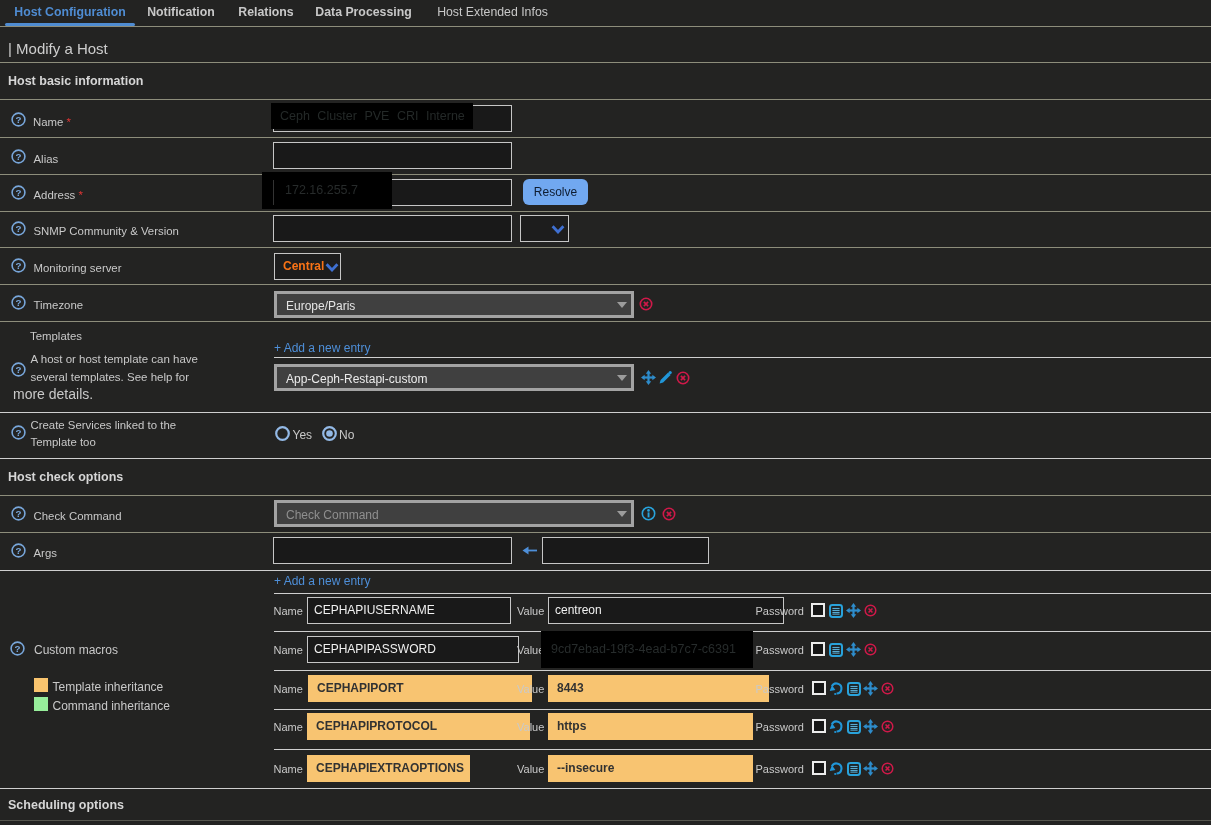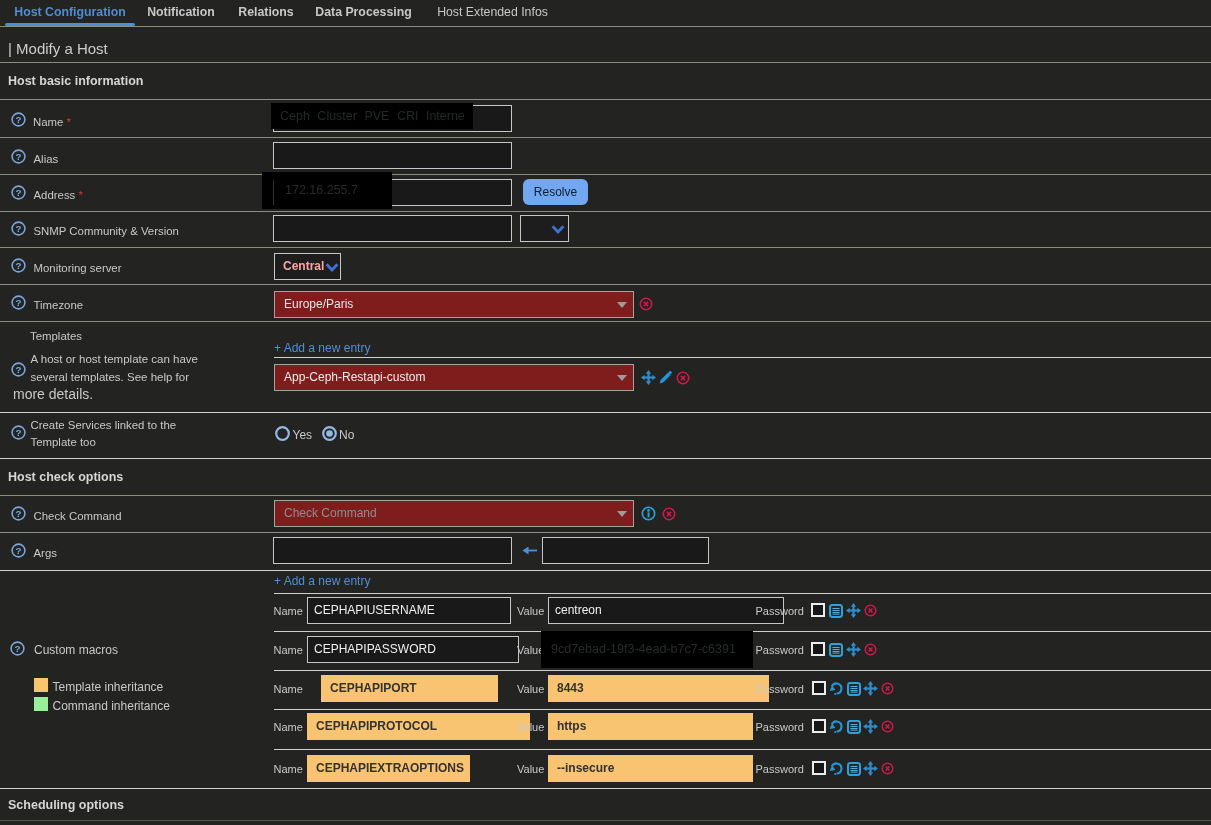--- a/index.html
+++ b/index.html
@@ -1,18 +1,18 @@
 <!DOCTYPE html>
 <html><head><meta charset="utf-8"><style>
 html,body{margin:0;padding:0}
 body{width:1211px;height:825px;background:#232322;font-family:"Liberation Sans",sans-serif;position:relative;overflow:hidden}
 .ab{position:absolute}
 .lb{color:#c9c9c9;transform:translateY(-50%);white-space:nowrap}
 .inp{position:absolute;box-sizing:border-box;height:27px;background:#191919;border:1px solid #c6c6c6;color:#f0f0f0;font-size:12px;line-height:25px;padding:0 6px;white-space:nowrap;overflow:hidden}
-.sel{position:absolute;box-sizing:border-box;height:27px;background:#7f1d1d;border:1px solid #a3a3a3;color:#e4e4e4;font-size:12px;line-height:25px;padding:0 9px;white-space:nowrap}
+.sel{position:absolute;box-sizing:border-box;height:27px;background:#404040;border:3px solid #a3a3a3;color:#e4e4e4;font-size:12px;line-height:25px;padding:0 9px;white-space:nowrap}
 .oinp{position:absolute;box-sizing:border-box;height:27px;background:#f8c471;border:1px solid #f8c471;color:#323232;font-size:12px;font-weight:bold;line-height:25px;padding:0 8px;white-space:nowrap}
 .hdr{position:absolute;left:8px;font-size:12.5px;font-weight:bold;color:#d6d6d6;transform:translateY(-50%)}
 .lnk{position:absolute;color:#4e8fd9;font-size:12px;transform:translateY(-50%)}
 .red{color:#e03535}
 </style></head><body>
 <div class="ab" style="left:70px;top:12px;transform:translate(-50%,-50%);font-size:12.3px;font-weight:bold;color:#4f8cd2;white-space:nowrap">Host Configuration</div>
 <div class="ab" style="left:181px;top:12px;transform:translate(-50%,-50%);font-size:12.3px;font-weight:bold;color:#c8c8c8;white-space:nowrap">Notification</div>
 <div class="ab" style="left:266px;top:12px;transform:translate(-50%,-50%);font-size:12.3px;font-weight:bold;color:#c8c8c8;white-space:nowrap">Relations</div>
 <div class="ab" style="left:363.5px;top:12px;transform:translate(-50%,-50%);font-size:12.3px;font-weight:bold;color:#c8c8c8;white-space:nowrap">Data Processing</div>
 <div class="ab" style="left:492.5px;top:12px;transform:translate(-50%,-50%);font-size:12.3px;font-weight:normal;color:#c8c8c8;white-space:nowrap">Host Extended Infos</div>
@@ -56,21 +56,21 @@
 <div class="ab" style="left:520px;top:215px;width:49px;height:27px;box-sizing:border-box;background:#1d1d1d;border:1px solid #c6c6c6"></div>
 <svg class="ab" style="left:551px;top:224.5px" width="14" height="9" viewBox="0 0 14 9">
     <path d="M1.6 1.2L7 7L12.4 1.2" fill="none" stroke="#3f70d2" stroke-width="2.8"></path>
   </svg>
 <div class="ab" style="left:0px;right:0;top:247px;height:1px;background:#8d8d7b"></div>
 <svg class="ab" style="left:10.5px;top:257.5px" width="15" height="15" viewBox="0 0 15 15">
     <circle cx="7.5" cy="7.5" r="6.4" fill="none" stroke="#78a6da" stroke-width="1.6"></circle>
     <text x="7.5" y="11" text-anchor="middle" font-size="9.8" font-weight="bold" fill="#78a6da" font-family="Liberation Sans, sans-serif">?</text>
   </svg>
 <div class="ab lb" style="left:33.5px;top:267.5px;font-size:11.4px">Monitoring server</div>
-<div class="ab" style="left:274px;top:253px;width:67px;height:27px;box-sizing:border-box;background:#1d1d1d;border:1px solid #c6c6c6;color:#fca5a5;font-weight:bold;font-size:12px;line-height:25px;padding-left:8px">Central</div>
+<div class="ab" style="left:274px;top:253px;width:67px;height:27px;box-sizing:border-box;background:#1d1d1d;border:1px solid #c6c6c6;color:#f97316;font-weight:bold;font-size:12px;line-height:25px;padding-left:8px">Central</div>
 <svg class="ab" style="left:325px;top:262.5px" width="14" height="9" viewBox="0 0 14 9">
     <path d="M1.6 1.2L7 7L12.4 1.2" fill="none" stroke="#3f70d2" stroke-width="2.8"></path>
   </svg>
 <div class="ab" style="left:0px;right:0;top:283.5px;height:1px;background:#8d8d7b"></div>
 <svg class="ab" style="left:10.5px;top:294.5px" width="15" height="15" viewBox="0 0 15 15">
     <circle cx="7.5" cy="7.5" r="6.4" fill="none" stroke="#78a6da" stroke-width="1.6"></circle>
     <text x="7.5" y="11" text-anchor="middle" font-size="9.8" font-weight="bold" fill="#78a6da" font-family="Liberation Sans, sans-serif">?</text>
   </svg>
 <div class="ab lb" style="left:33.5px;top:304.5px;font-size:11.4px">Timezone</div>
 <div class="sel" style="left:274px;top:291px;width:360px">Europe/Paris</div>
@@ -220,21 +220,21 @@
       <path d="M0 7.5L3.7 4.8V10.2Z"></path>
       <path d="M15 7.5L11.3 4.8V10.2Z"></path>
     </g>
   </svg>
 <svg class="ab" style="left:863.5px;top:643.0px" width="13" height="13" viewBox="0 0 14 14">
     <circle cx="7" cy="7" r="5.7" fill="none" stroke="#cf1949" stroke-width="1.6"></circle>
     <path d="M4.9 4.9L9.1 9.1M9.1 4.9L4.9 9.1" stroke="#cf1949" stroke-width="1.7"></path>
   </svg>
 <div class="ab" style="left:274px;right:0;top:670px;height:1px;background:#cfcfcf"></div>
 <div class="ab lb" style="left:273.5px;top:688.5px;font-size:11px">Name</div>
-<div class="oinp" style="left:321px;top:675px;width:177px">CEPHAPIPORT</div>
+<div class="oinp" style="left:308px;top:675px;width:224px">CEPHAPIPORT</div>
 <div class="ab lb" style="left:517px;top:688.5px;font-size:11px">Value</div>
 <div class="oinp" style="left:548px;top:675px;width:221px">8443</div>
 <div class="ab lb" style="left:755.5px;top:688.5px;font-size:11px">Password</div>
 <div class="ab" style="left:811.5px;top:681.0px;width:14px;height:14px;background:#161616;border:2px solid #ececec;box-sizing:border-box"></div>
 <svg class="ab" style="left:828.5px;top:681.0px" width="15" height="15" viewBox="0 0 15 15">
     <path d="M2.9 5.4A5.0 5.0 0 1 1 7.6 12.5" fill="none" stroke="#2196d8" stroke-width="2.1"></path>
     <path d="M0.6 10.0L6.4 9.1L3.0 4.2Z" fill="#2196d8"></path>
     <circle cx="6.2" cy="13.0" r="1.1" fill="#2196d8"></circle>
   </svg>
 <svg class="ab" style="left:847px;top:681.5px" width="14" height="14" viewBox="0 0 14 14">

